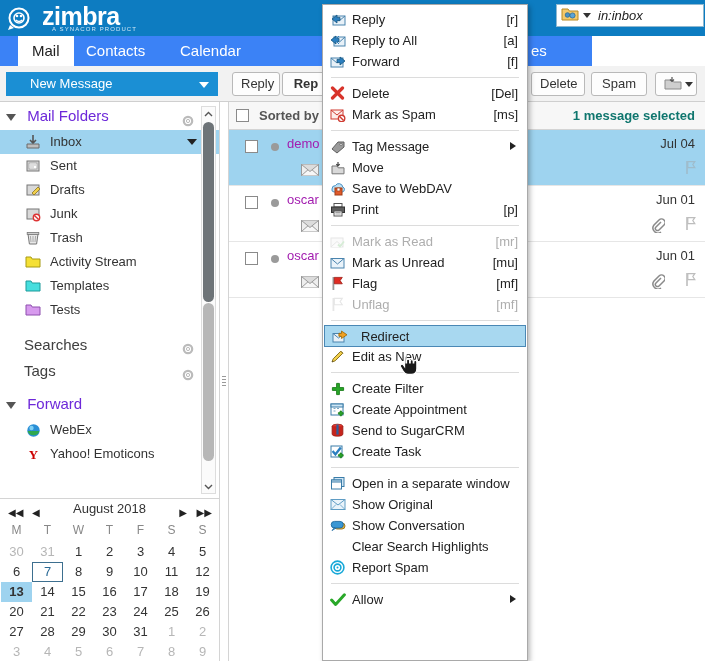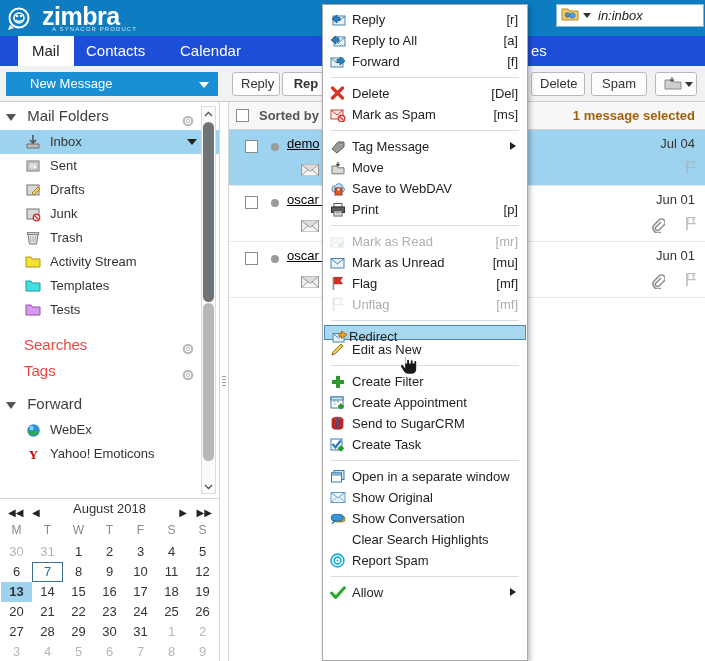--- a/index.html
+++ b/index.html
@@ -42,22 +42,22 @@
     margin-left: 4px; width: 0; height: 0;
     border-left: 4px solid transparent; border-right: 4px solid transparent;
     border-top: 5px solid #333;
   }
   .searchbox .sval {
     margin-left: 7px; font-size: 13px; color: #222; font-style: italic;
   }
 
   
   .tabstrip {
-    position: absolute; left: 0; top: 36px; width: 705px; height: 30px;
-    background: #1d4ed8;
+    position: absolute; left: 0; top: 36px; width: 592px; height: 30px;
+    background: #3b82f6;
   }
   .tab {
     position: absolute; top: 0; height: 30px; line-height: 30px;
     color: #ffffff; font-size: 15px; padding: 0 14px; cursor: pointer;
     white-space: nowrap;
   }
   .tab.active { background: #ffffff; color: #222; }
 
   
   .toolbar {
@@ -86,21 +86,21 @@
     cursor: pointer;
   }
 
   
   .sidebar {
     position: absolute; left: 0; top: 102px; width: 220px; height: 396px;
     background: #ffffff; border-right: 1px solid #d4d4d4;
   }
   .sec-head {
     position: relative; height: 28px; line-height: 28px;
-    font-size: 15px; color: #404040; padding-left: 6px;
+    font-size: 15px; color: #6d28d9; padding-left: 6px;
   }
   .sec-head .tri {
     display: inline-block; width: 0; height: 0; margin-right: 7px;
     border-left: 5px solid transparent; border-right: 5px solid transparent;
     border-top: 7px solid #555; vertical-align: middle;
   }
   .sec-head .gear { position: absolute; right: 24px; top: 7px; }
   .folder {
     position: relative; height: 24px; line-height: 24px;
     padding-left: 24px; font-size: 13px; color: #333; cursor: pointer;
@@ -111,21 +111,21 @@
     width: 18px; height: 18px; margin-right: 8px; flex: none;
     display: flex; align-items: center; justify-content: center;
   }
   .folder .fcaret {
     position: absolute; right: 22px; top: 9px; width: 0; height: 0;
     border-left: 5px solid transparent; border-right: 5px solid transparent;
     border-top: 6px solid #222;
   }
   .plain-row {
     position: relative; height: 26px; line-height: 26px;
-    padding-left: 24px; font-size: 15px; color: #ef4444; cursor: pointer;
+    padding-left: 24px; font-size: 15px; color: #404040; cursor: pointer;
   }
   .plain-row .gear { position: absolute; right: 24px; top: 6px; }
 
   
   .sb-track {
     position: absolute; right: 3px; top: 4px; width: 15px; height: 388px;
     background: #fbfbfb; border: 1px solid #ddd;
   }
   .sb-arrow { position: absolute; left: 0; width: 13px; height: 14px;
     display: flex; align-items: center; justify-content: center; }
@@ -174,34 +174,34 @@
     width: 13px; height: 13px; border: 1px solid #8a8a8a; background: #fff;
     display: inline-block; vertical-align: middle;
   }
   .mlist-head .chk { position: absolute; left: 7px; top: 7px; }
   .mlist-head .sortby {
     position: absolute; left: 30px; top: 0; line-height: 28px;
     font-size: 13px; font-weight: bold; color: #555;
   }
   .mlist-head .selcount {
     position: absolute; right: 10px; top: 0; line-height: 28px;
-    font-size: 13px; font-weight: bold; color: #a16207;
+    font-size: 13px; font-weight: bold; color: #0f766e;
   }
   .mrow {
     position: relative; height: 56px; border-bottom: 1px solid #e6e6e6;
     cursor: pointer;
   }
   .mrow.sel { background: #9ed3ef; }
   .mrow .rchk { position: absolute; left: 16px; top: 10px; }
   .mrow .dot {
     position: absolute; left: 42px; top: 13px; width: 8px; height: 8px;
     border-radius: 50%; background: #9a9a9a;
   }
   .mrow .sender {
-    position: absolute; left: 58px; top: 6px; font-size: 13px; color: #000000; text-decoration: underline;
+    position: absolute; left: 58px; top: 6px; font-size: 13px; color: #a21caf;
   }
   .mrow .date {
     position: absolute; right: 10px; top: 6px; font-size: 13px; color: #333;
   }
   .mrow .env { position: absolute; left: 72px; top: 32px; }
   .mrow .subject {
     position: absolute; left: 96px; top: 30px; font-size: 13px; color: #8a8a8a;
     white-space: nowrap; overflow: hidden;
   }
   .mrow .clip { position: absolute; top: 32px; }
@@ -220,22 +220,22 @@
     box-shadow: 2px 2px 5px rgba(0,0,0,0.28);
     padding: 4px 0; overflow: hidden; z-index: 50;
   }
   .mi {
     position: relative; height: 21px; line-height: 21px;
     padding-left: 29px; font-size: 13px; color: #222; cursor: pointer;
     white-space: nowrap;
   }
   .mi.disabled { color: #aeaeae; cursor: default; }
   .mi.hl {
-    background: #a8d8f0; border: 1px solid #4a88b5; height: 15px; line-height: 21px;
-    margin: -1px 1px; padding-left: 24px;
+    background: #a8d8f0; border: 1px solid #4a88b5; height: 22px; line-height: 21px;
+    margin: -1px 1px; padding-left: 36px;
   }
   .mi .mi-ico {
     position: absolute; left: 6px; top: 2px; width: 17px; height: 17px;
     display: flex; align-items: center; justify-content: center;
   }
   .mi .sc {
     position: absolute; right: 9px; top: 0; font-size: 13px; color: #222;
   }
   .mi.disabled .sc { color: #aeaeae; }
   .mi .submenu-arrow {

